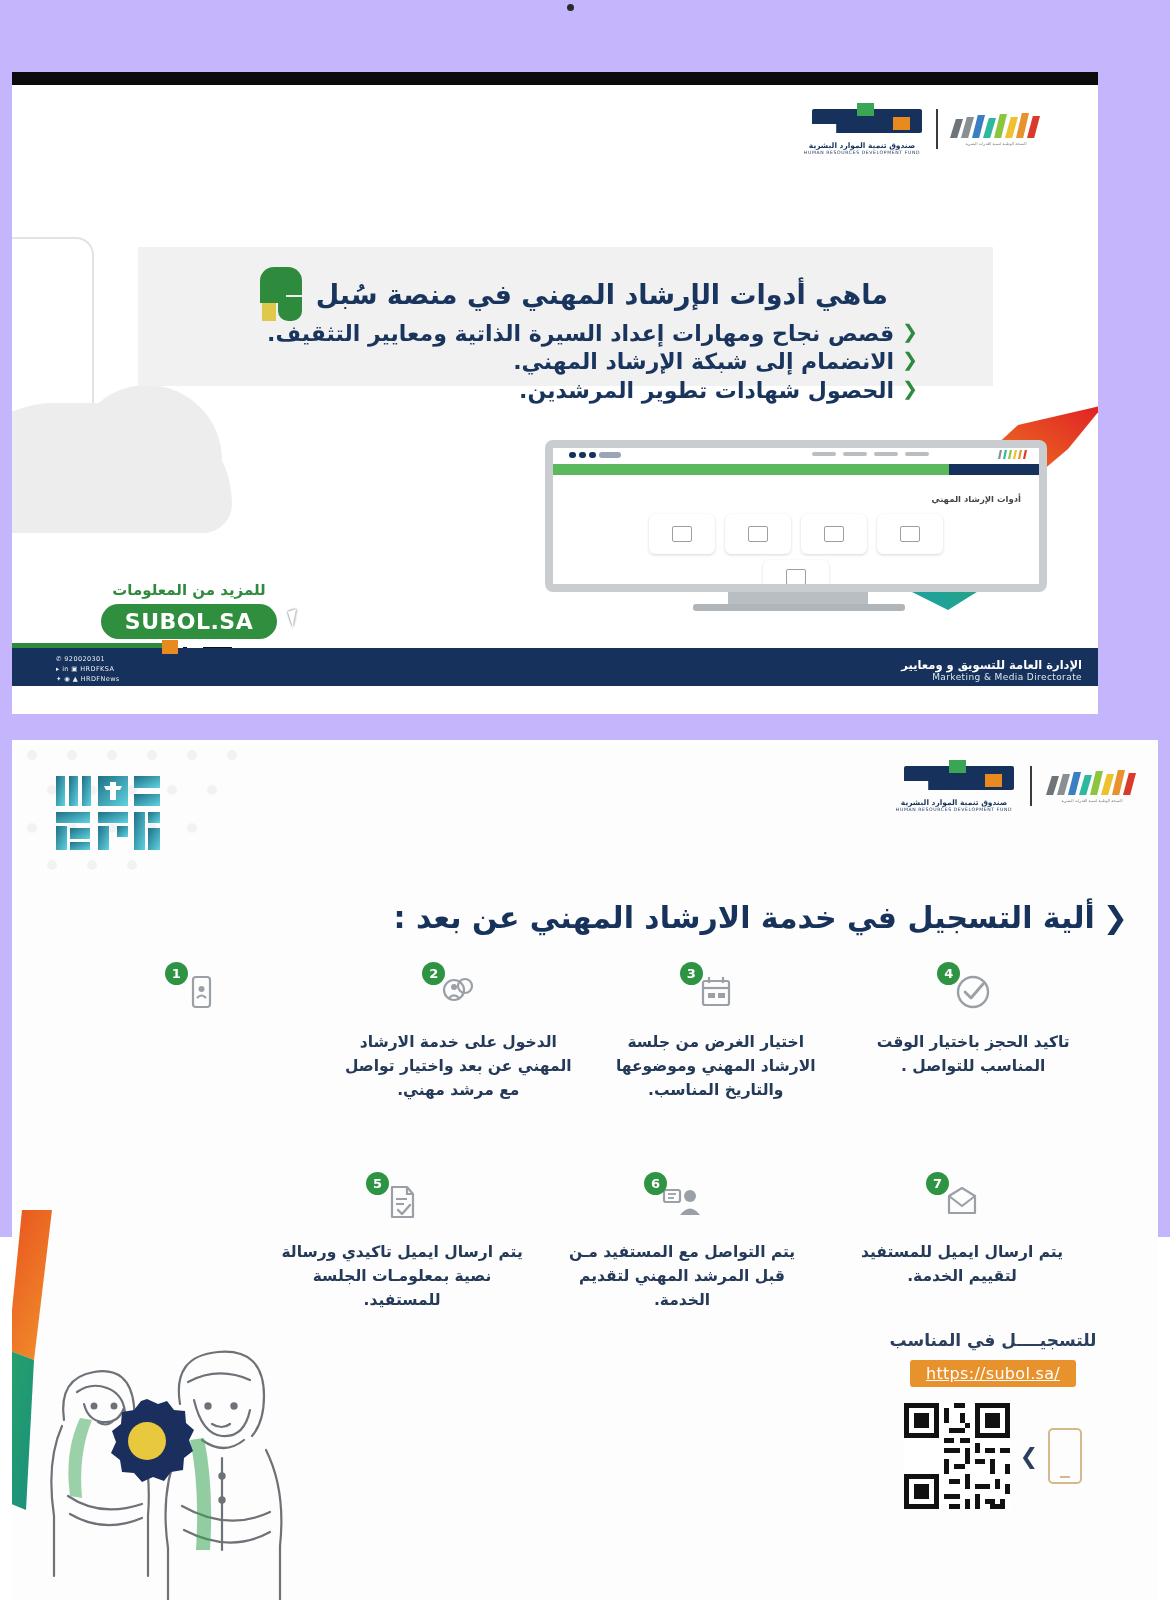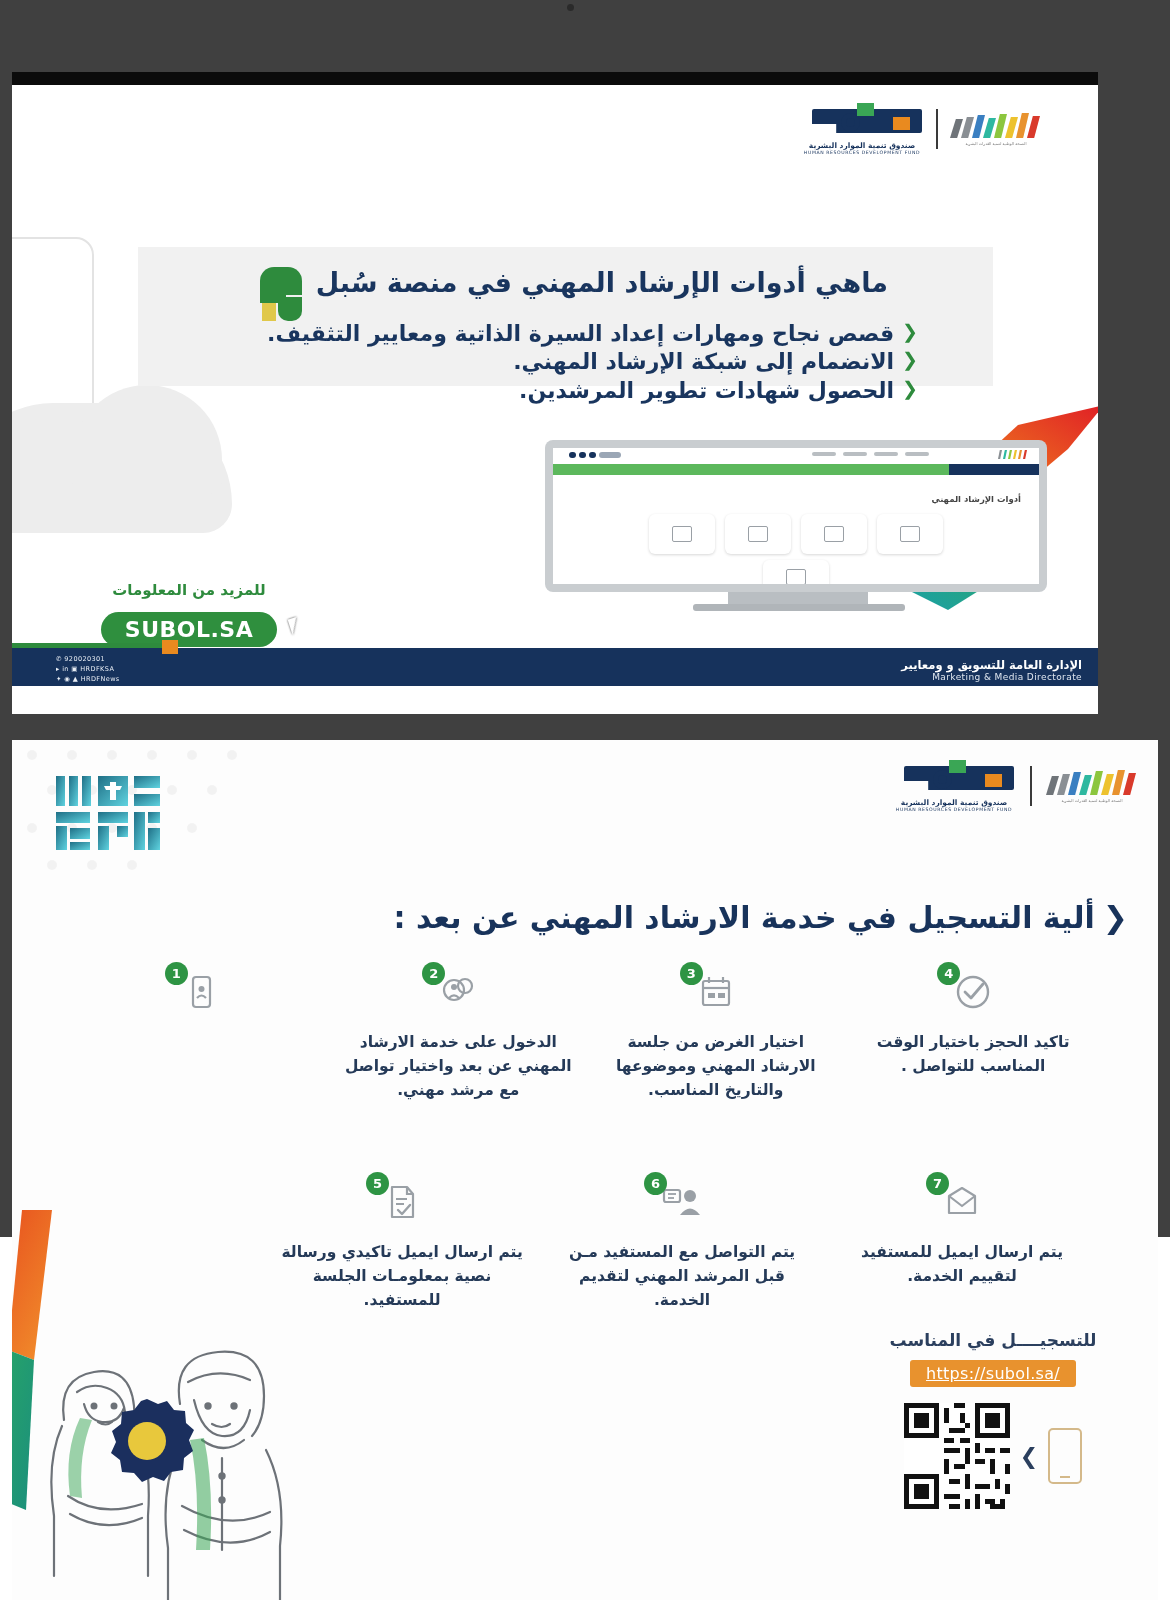--- a/index.html
+++ b/index.html
@@ -3,21 +3,21 @@
 <meta charset="utf-8">
 <title>HRDF Slides</title>
 <style>
   * { box-sizing: border-box; margin: 0; padding: 0; }
   html, body {
     width: 1170px; height: 1600px;
     background: #ffffff;
     font-family: "DejaVu Sans", "Liberation Sans", sans-serif;
     overflow: hidden;
   }
-  .page { position: relative; width: 1170px; height: 1237px; background:#404040; }
+  .page { position: relative; width: 1170px; height: 1237px; background:#c4b5fd; }
 
   
   .top-dot {
     position: absolute; left: 567px; top: 4px;
     width: 7px; height: 7px; border-radius: 50%;
     background: #2a2a2a;
   }
 
   
   .slide1 {
@@ -80,21 +80,21 @@
   .chev-row { display:flex; align-items:flex-end; height:26px; }
   .chev {
     width:13px; height:20px; margin-left:-2px;
     clip-path: polygon(45% 0, 100% 0, 55% 100%, 0 100%);
   }
   .logo-chev .cap { font-size:3.8px; color:#777; letter-spacing:.4px; margin-top:3px; }
 
   
   .s1-title-wrap {
     position:absolute; right: 210px; top: 182px;
-    display:flex; align-items:flex-start; gap:10px; direction:rtl;
+    display:flex; align-items:center; gap:10px; direction:rtl;
   }
   .s1-title {
     font-size: 27px; font-weight: bold; color:#19355e;
     white-space:nowrap; letter-spacing:-.2px;
   }
   .subol-mark { position:relative; width:50px; height:54px; }
   .sm-a { position:absolute; left:4px; top:0; width:42px; height:28px; background:#2e8b3d; border-radius:14px 14px 0 0;}
   .sm-b { position:absolute; left:4px; top:22px; width:26px; height:14px; background:#2e8b3d;}
   .sm-c { position:absolute; left:22px; top:30px; width:24px; height:24px; background:#2e8b3d; border-radius:0 0 10px 10px;}
   .sm-d { position:absolute; left:6px; top:36px; width:14px; height:18px; background:#e0c84a;}
@@ -143,21 +143,21 @@
   .lt-pill { position:absolute; left:16px; top:4px; display:flex; gap:3px; align-items:center; }
   .lt-pill i { display:block; width:7px; height:6px; border-radius:3px; background:#16325c; }
   .lt-pill .w { width:22px; background:#9aa6b5; }
   .lt-menu { position:absolute; right:110px; top:4px; display:flex; gap:7px; }
   .lt-menu i { display:block; width:24px; height:4px; background:#b9bec2; border-radius:2px; }
   .lt-logo { position:absolute; right:12px; top:2px; display:flex; gap:1px; }
   .lt-logo i { display:block; width:4px; height:9px; clip-path: polygon(45% 0,100% 0,55% 100%,0 100%); }
 
   
   .s1-cta { position:absolute; left:62px; top:496px; width:230px; text-align:center; }
-  .s1-cta .more { font-size:15px; font-weight:bold; color:#2e8b3d; direction:rtl; margin-bottom:13px; }
+  .s1-cta .more { font-size:15px; font-weight:bold; color:#2e8b3d; direction:rtl; margin-bottom:5px; }
   .s1-cta .pill {
     display:inline-block; background:#2f8f3e; color:#fff;
     font-size:22px; font-weight:bold; letter-spacing:.5px;
     padding:5px 24px; border-radius:20px; position:relative;
   }
   .cursor {
     position:absolute; right:-22px; top:6px; width:0; height:0;
     border-left:9px solid #fff; border-bottom:16px solid transparent;
     filter: drop-shadow(0 0 1px #333); transform: rotate(-18deg);
   }

